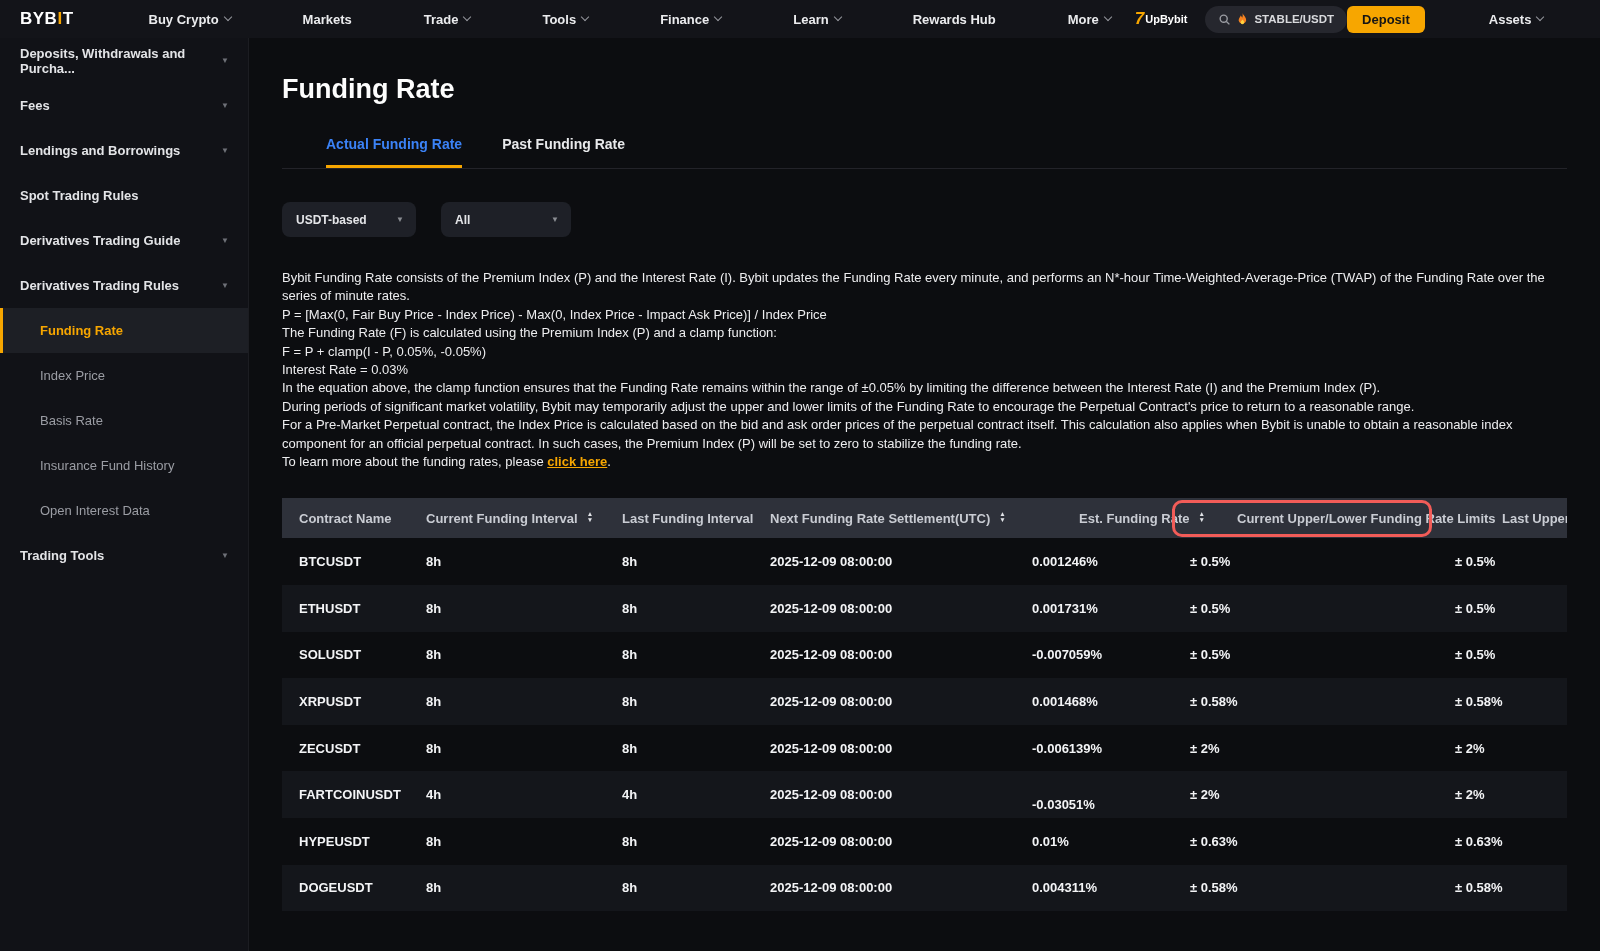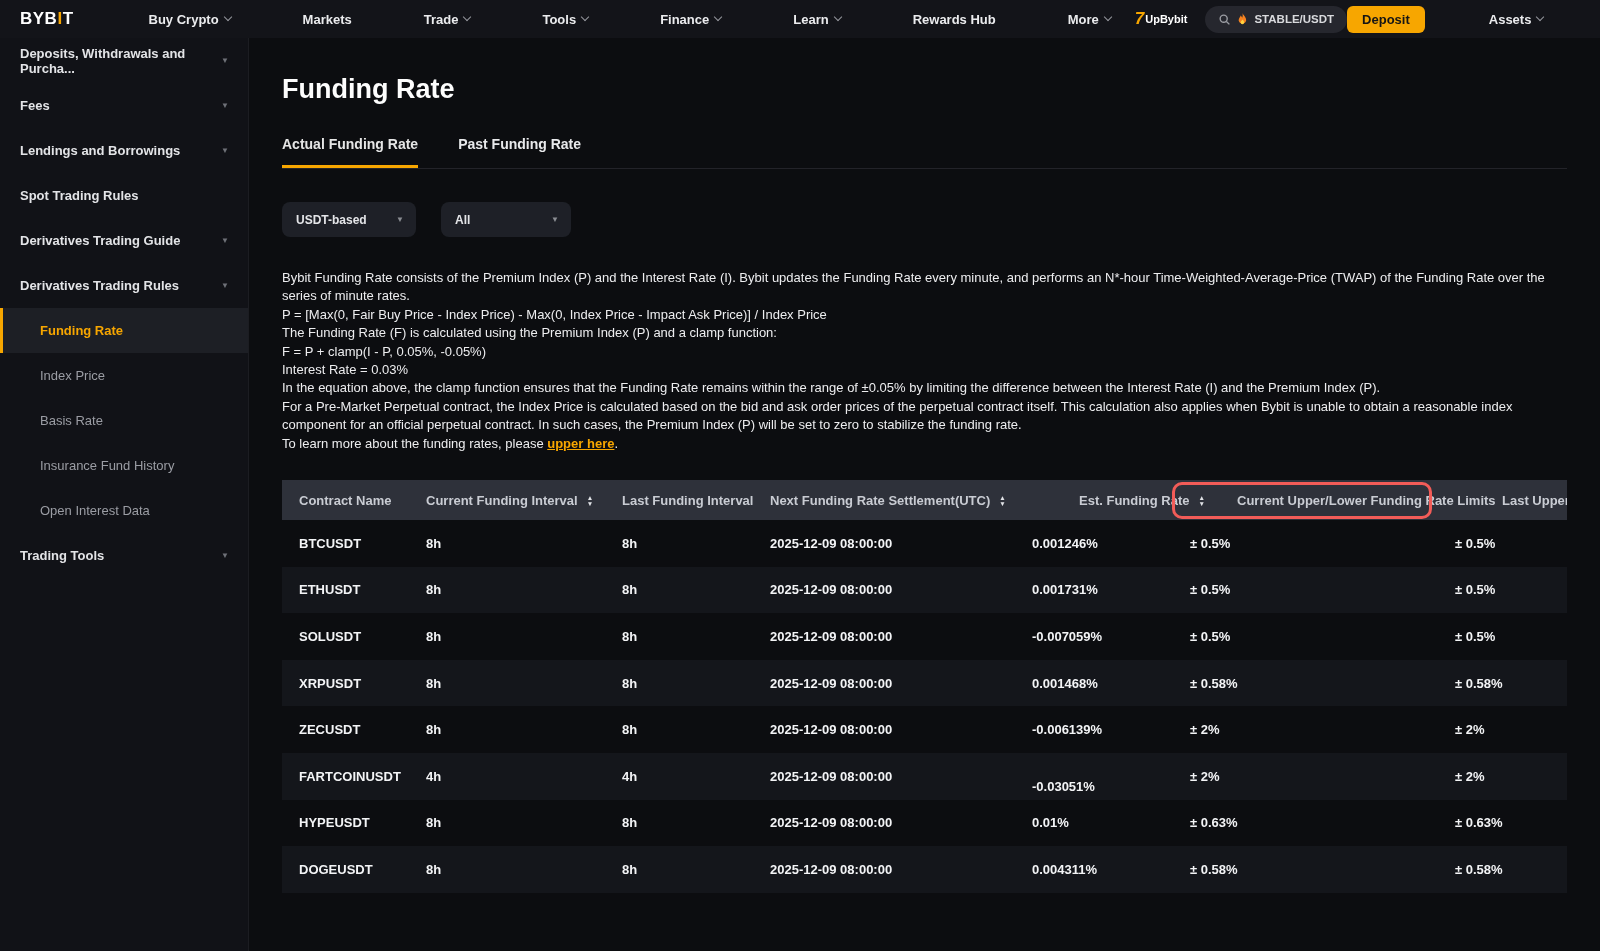--- a/index.html
+++ b/index.html
@@ -34,31 +34,31 @@
   .side-item { height:45px; display:flex; align-items:center; justify-content:space-between; padding:0 19px 0 20px; font-size:13px; font-weight:600; color:#e3e4e7; cursor:pointer; }
   .side-caret { font-size:8px; color:#6e7077; }
   .sub-item { height:45px; display:flex; align-items:center; padding-left:40px; font-size:13px; font-weight:500; color:#9b9da4; cursor:pointer; position:relative; }
   .sub-item.active { color:#f7a600; background:#1d1f25; font-weight:600; }
   .sub-item.active::before { content:""; position:absolute; left:0; top:0; bottom:0; width:3px; background:#f7a600; }
   
   .main { margin-left:249px; padding:38px 33px 0 33px; }
   .page-title { margin-top:36px; font-size:27px; font-weight:700; color:#fdfdfd; }
   .tabs { margin-top:31px; display:flex; gap:40px; border-bottom:1px solid #232329; width:1285px; }
   .tab { font-size:14px; font-weight:600; color:#e8e9eb; padding-bottom:13px; border-bottom:3px solid transparent; cursor:pointer; }
-  .tab.active { color:#e5e5e5; border-bottom-color:#f7a600; }
+  .tab.active { color:#3b82f6; border-bottom-color:#f7a600;margin-left:44px; }
   .filters { margin-top:33px; display:flex; gap:25px; }
   .dropdown { height:35px; background:#1e2027; border-radius:8px; display:flex; align-items:center; justify-content:space-between; padding:0 12px 0 14px; font-size:12px; font-weight:600; color:#e4e5e8; cursor:pointer; }
   .dd-caret { font-size:8px; color:#8a8c92; }
   .desc { margin-top:32px; width:1285px; font-size:13px; line-height:18.4px; font-weight:500; color:#ededef; }
   .desc .link { color:#f7a600; text-decoration:underline; font-weight:600; cursor:pointer; }
   
   .table-wrap { margin-top:27px; width:1285px; overflow:hidden; position:relative; }
   .t-inner { width:1463px; }
   .t-header { display:flex; height:40px; background:#2e313a; align-items:center; }
-  .t-hcell { font-size:13px; font-weight:600; color:#c9ccd3; display:flex; align-items:center; gap:9px; flex:0 0 auto; white-space:nowrap; }
+  .t-hcell { font-size:13px; font-weight:600; color:#c9ccd3; display:flex; align-items:flex-start; gap:9px; flex:0 0 auto; white-space:nowrap; }
   .sort { display:flex; flex-direction:column; gap:1px; cursor:pointer; }
   .sort span { font-size:6.5px; line-height:5px; color:#e2e4e8; }
   .t-row { display:flex; height:46.6px; align-items:center; font-size:13px; font-weight:600; color:#f3f4f6; }
   .t-row.even { background:#14161b; }
   .t-cell { flex:0 0 auto; white-space:nowrap; }
   .pad { padding-left:17px; }
   .highlight-box { position:absolute; left:890px; top:2px; width:260px; height:37px; border:3px solid #f25c58; border-radius:10px; pointer-events:none; }
   svg { display:block; }
 </style>
 </head>
@@ -226,23 +226,24 @@
   </div>
 
   <div class="desc">
     <div id="desc-lines">
         <div class="line">Bybit Funding Rate consists of the Premium Index (P) and the Interest Rate (I). Bybit updates the Funding Rate every minute, and performs an N*-hour Time-Weighted-Average-Price (TWAP) of the Funding Rate over the series of minute rates.</div>
         <div class="line">P = [Max(0, Fair Buy Price - Index Price) - Max(0, Index Price - Impact Ask Price)] / Index Price</div>
         <div class="line">The Funding Rate (F) is calculated using the Premium Index (P) and a clamp function:</div>
         <div class="line">F = P + clamp(I - P, 0.05%, -0.05%)</div>
         <div class="line">Interest Rate = 0.03%</div>
         <div class="line">In the equation above, the clamp function ensures that the Funding Rate remains within the range of ±0.05% by limiting the difference between the Interest Rate (I) and the Premium Index (P).</div>
+        <div class="line">During periods of significant market volatility, Bybit may temporarily adjust the upper and lower limits of the Funding Rate to encourage the Perpetual Contract's price to return to a reasonable range.</div>
         <div class="line">For a Pre-Market Perpetual contract, the Index Price is calculated based on the bid and ask order prices of the perpetual contract itself. This calculation also applies when Bybit is unable to obtain a reasonable index component for an official perpetual contract. In such cases, the Premium Index (P) will be set to zero to stabilize the funding rate.</div>
       </div>
-    <div class="line"><span>To learn more about the funding rates, please </span><span class="link">upper here</span><span>.</span></div>
+    <div class="line"><span>To learn more about the funding rates, please </span><span class="link">click here</span><span>.</span></div>
   </div>
 
   <div class="table-wrap">
     <div class="t-inner" id="table-inner">
         <div class="t-header">
           <div class="t-hcell pad" style="width: 144px;">
             <span>Contract Name</span>
           </div>
           <div class="t-hcell" style="width: 196px;">
             <span>Current Funding Interval</span>

